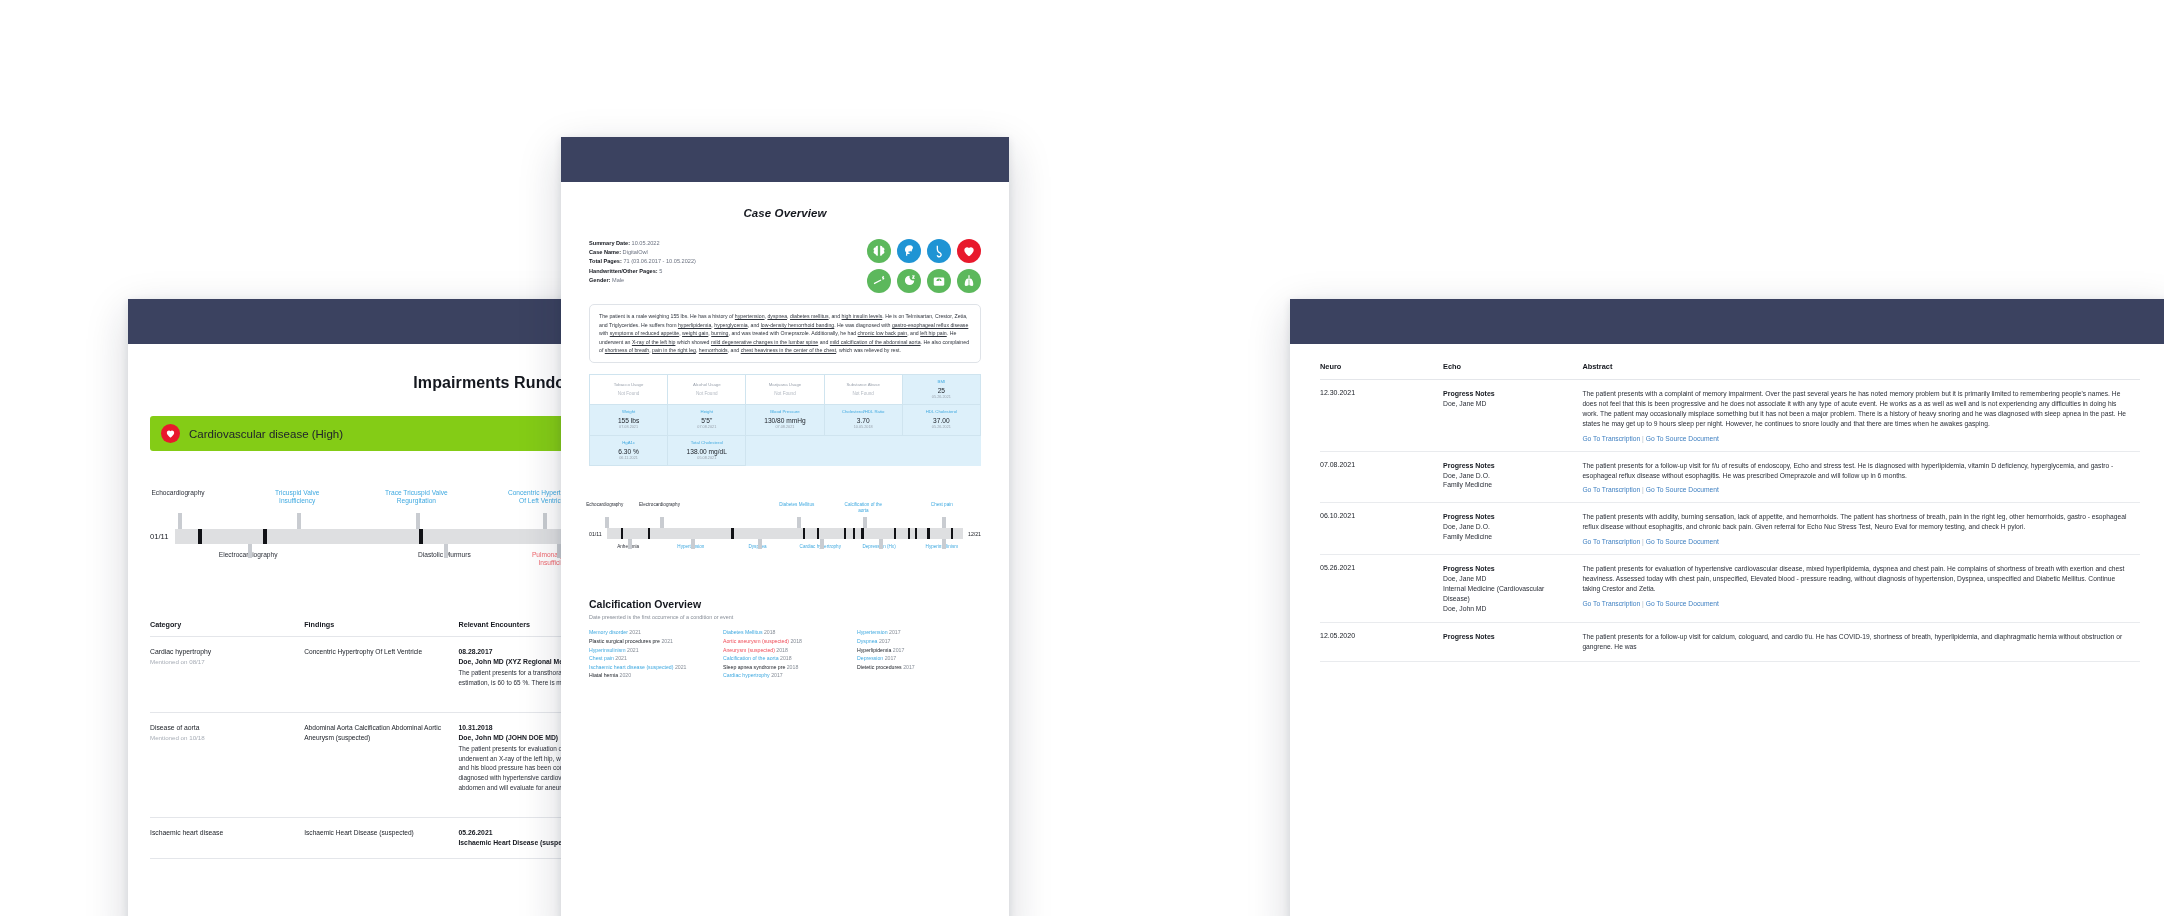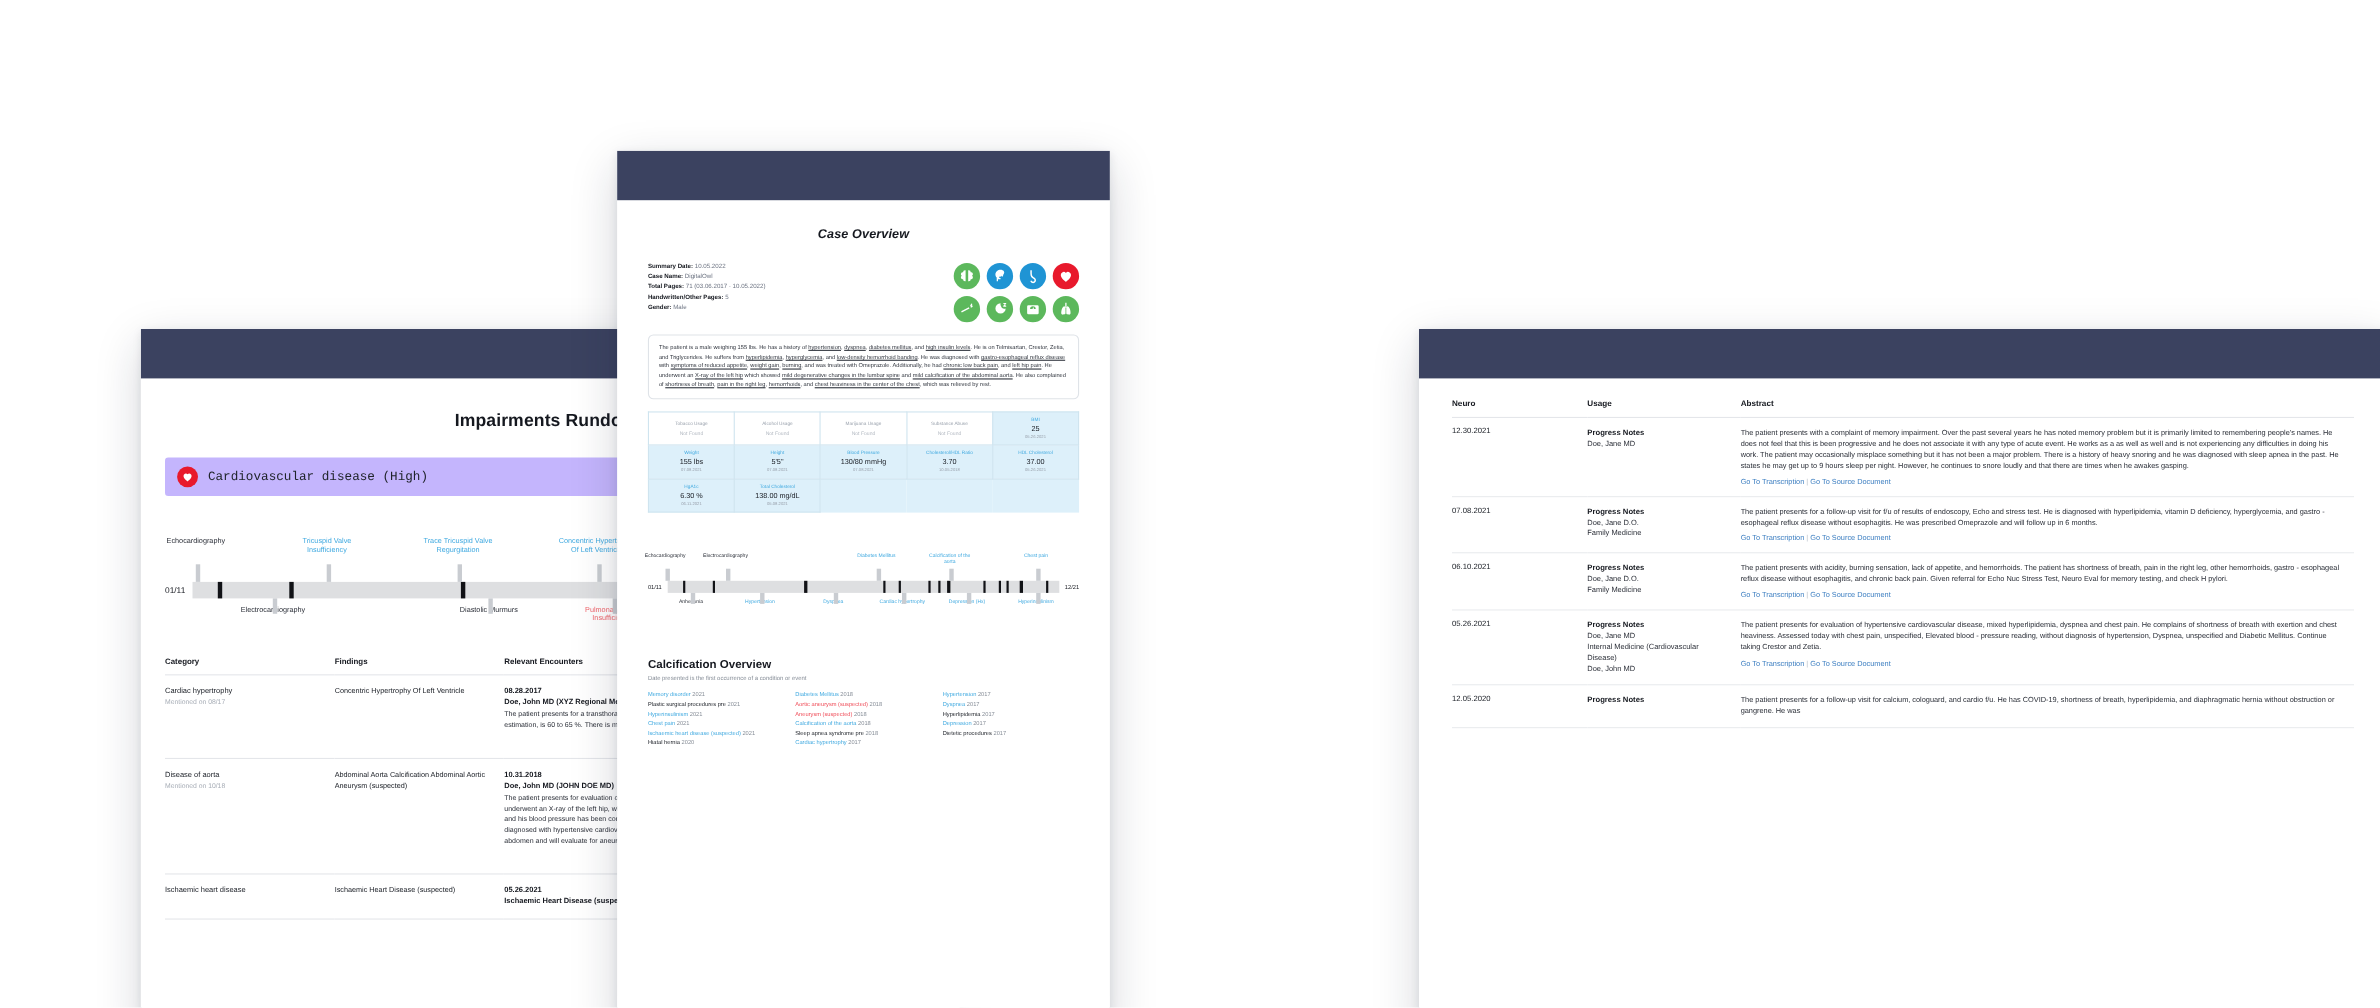--- a/index.html
+++ b/index.html
@@ -98,28 +98,28 @@
   .chron-sub { font-size:5.4px; color:#868d97; margin-top:4px; }
   .chron-cols { display:grid; grid-template-columns:1fr 1fr 1fr; gap:0 10px; margin-top:8px; }
   .chron-item { font-size:5.2px; line-height:8.6px; }
   .chron-item .yr { color:#868d97; }
   .c-blue { color:#3fa9e0; }
   .c-red  { color:#ef4b57; }
   .c-dark { color:#20242b; }
 
   
   .imp-badge {
-    margin-top:24px; background:#c4b5fd; border-radius:3px;
-    display:flex; align-items:center; gap:9px; padding:8px 11px;font-family:Liberation Mono, monospace;
+    margin-top:24px; background:#84cc16; border-radius:3px;
+    display:flex; align-items:center; gap:9px; padding:8px 11px;
   }
   .imp-badge .dot { width:19px; height:19px; border-radius:50%; background:#e8192c; display:flex; align-items:center; justify-content:center; }
   .imp-badge .dot svg { width:11px; height:11px; fill:#fff; }
   .imp-badge .txt { font-size:11.5px; color:#20242b; }
 
-  table.rundown { width:100%; border-collapse:collapse; margin-top:2px; table-layout:fixed; }
+  table.rundown { width:100%; border-collapse:collapse; margin-top:25px; table-layout:fixed; }
   table.rundown th {
     text-align:left; font-size:7.2px; color:#15181f; font-weight:bold;
     padding:0 8px 7px 0; border-bottom:1px solid #e4e6ea;
   }
   table.rundown td { vertical-align:top; padding:10px 8px 10px 0; border-bottom:1px solid #e4e6ea; }
   .cat-main { font-size:6.8px; color:#20242b; line-height:9.5px; }
   .cat-sub { font-size:6.2px; color:#a7adb6; line-height:9px; }
   .spec { font-size:6.6px; color:#20242b; line-height:9.6px; }
   .enc-date { font-size:6.8px; font-weight:bold; color:#15181f; line-height:10px; }
   .enc-doc  { font-size:6.8px; font-weight:bold; color:#15181f; line-height:10px; }
@@ -272,21 +272,21 @@
     <div class="doc-pad" style="padding:0 30px;">
       <table class="recent">
         <colgroup>
             <col style="width:15%">
             <col style="width:17%">
             <col style="width:68%">
           </colgroup>
         <thead>
           <tr>
             <th>Neuro</th>
-            <th>Usage</th>
+            <th>Echo</th>
             <th>Abstract</th>
           </tr>
         </thead>
         <tbody id="recent-body">
             <tr>
               <td>
                 <div class="r-date">12.30.2021</div>
               </td>
               <td>
                 <div class="r-type-b">Progress Notes</div>

